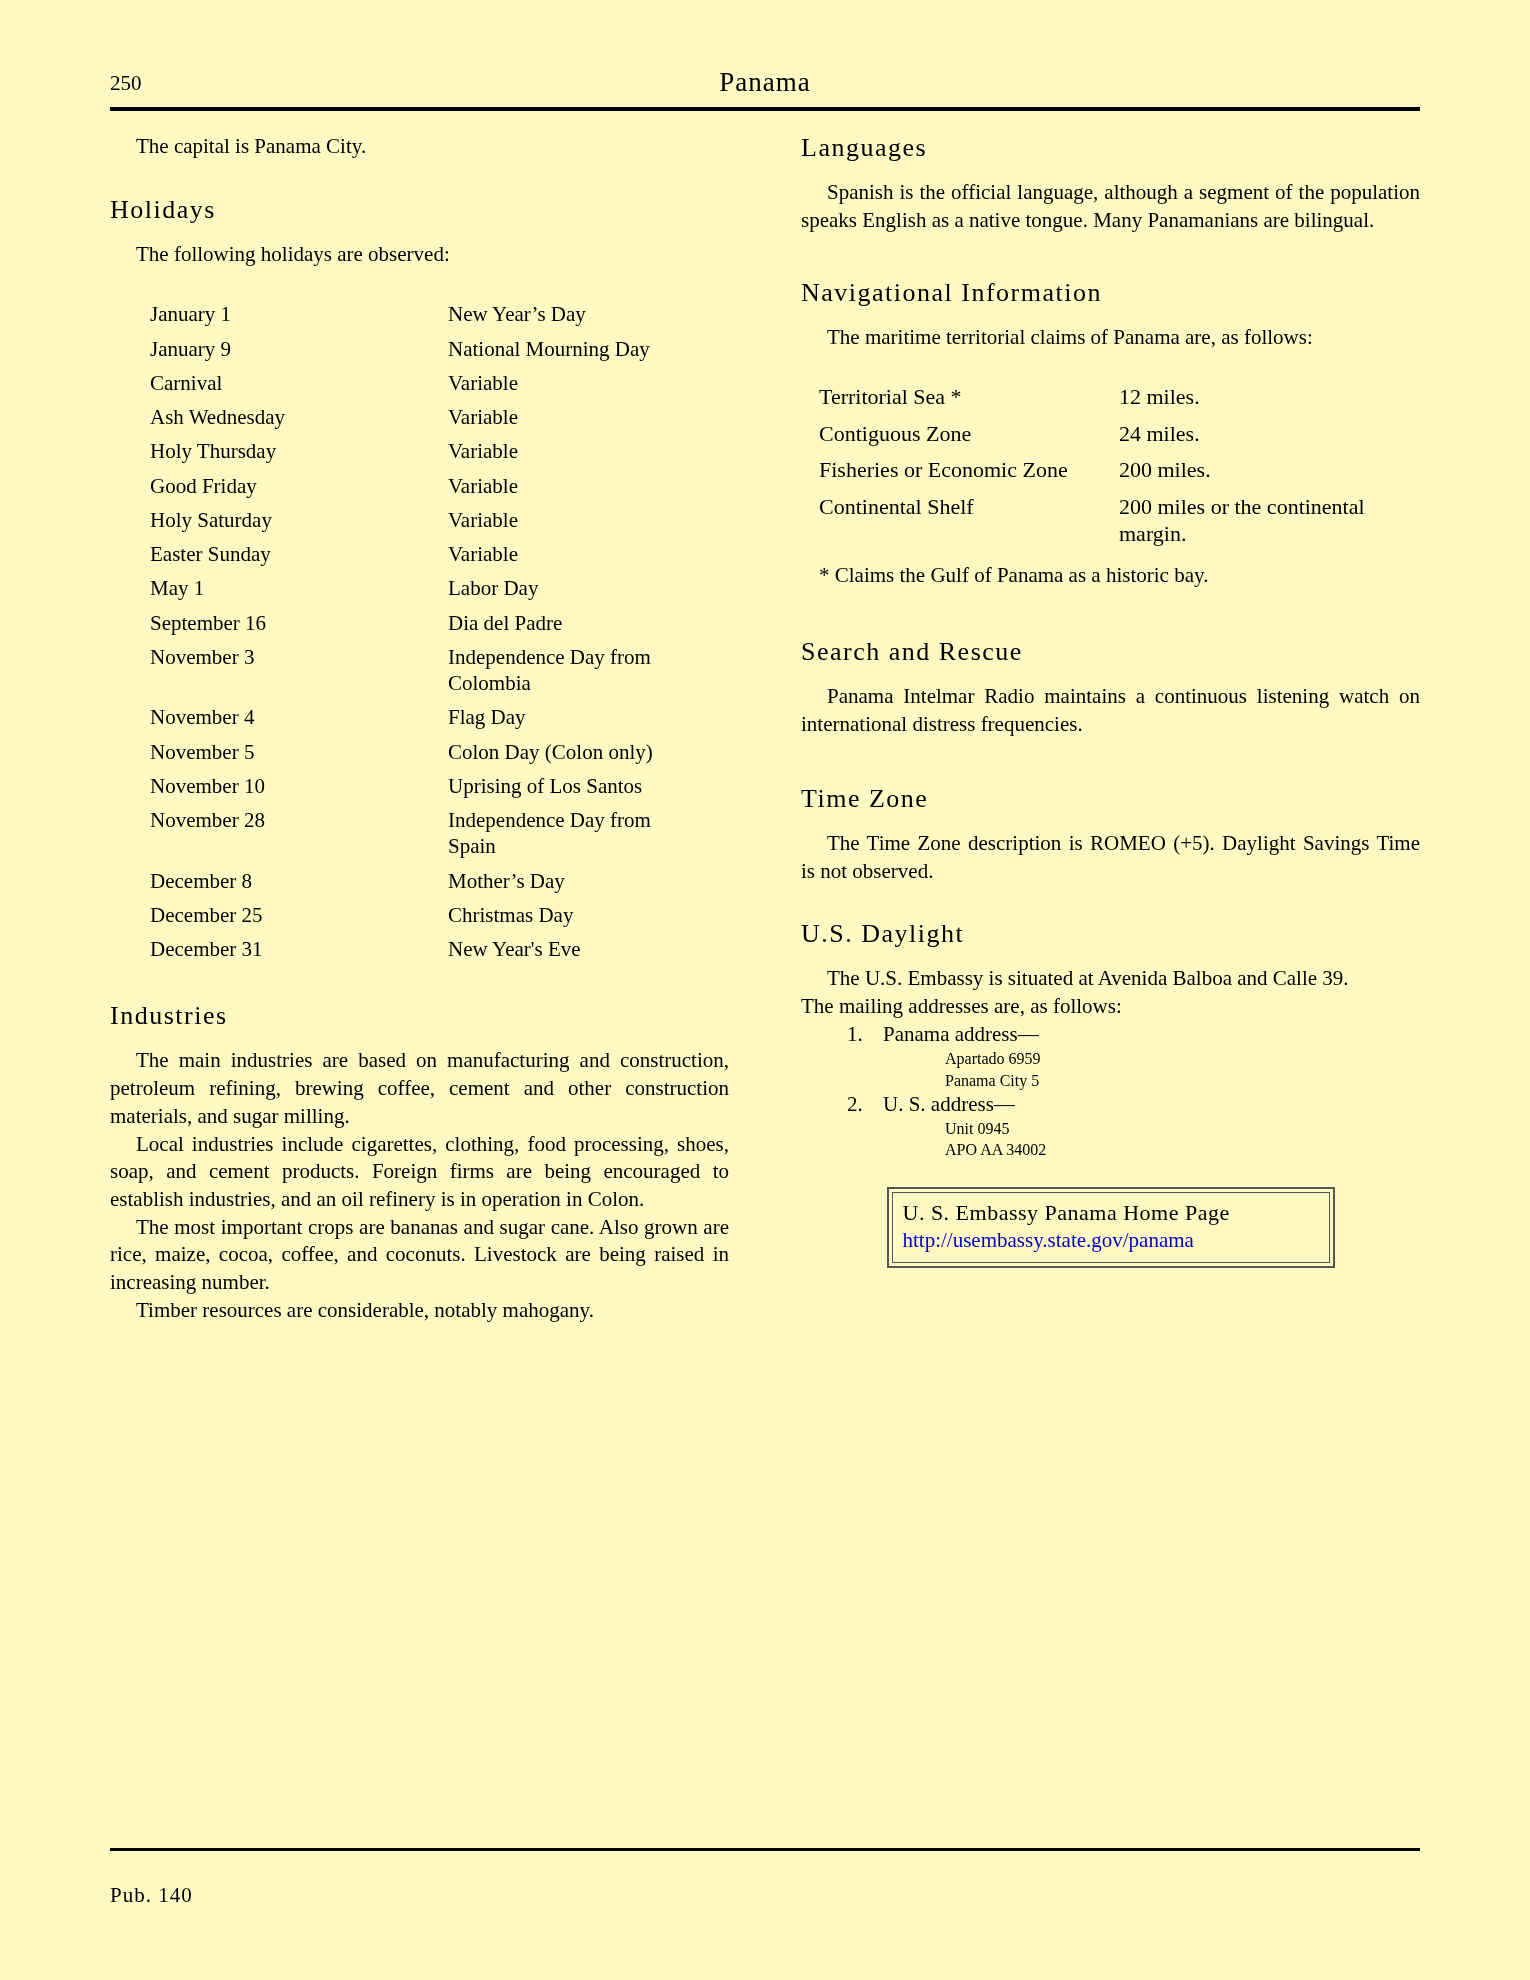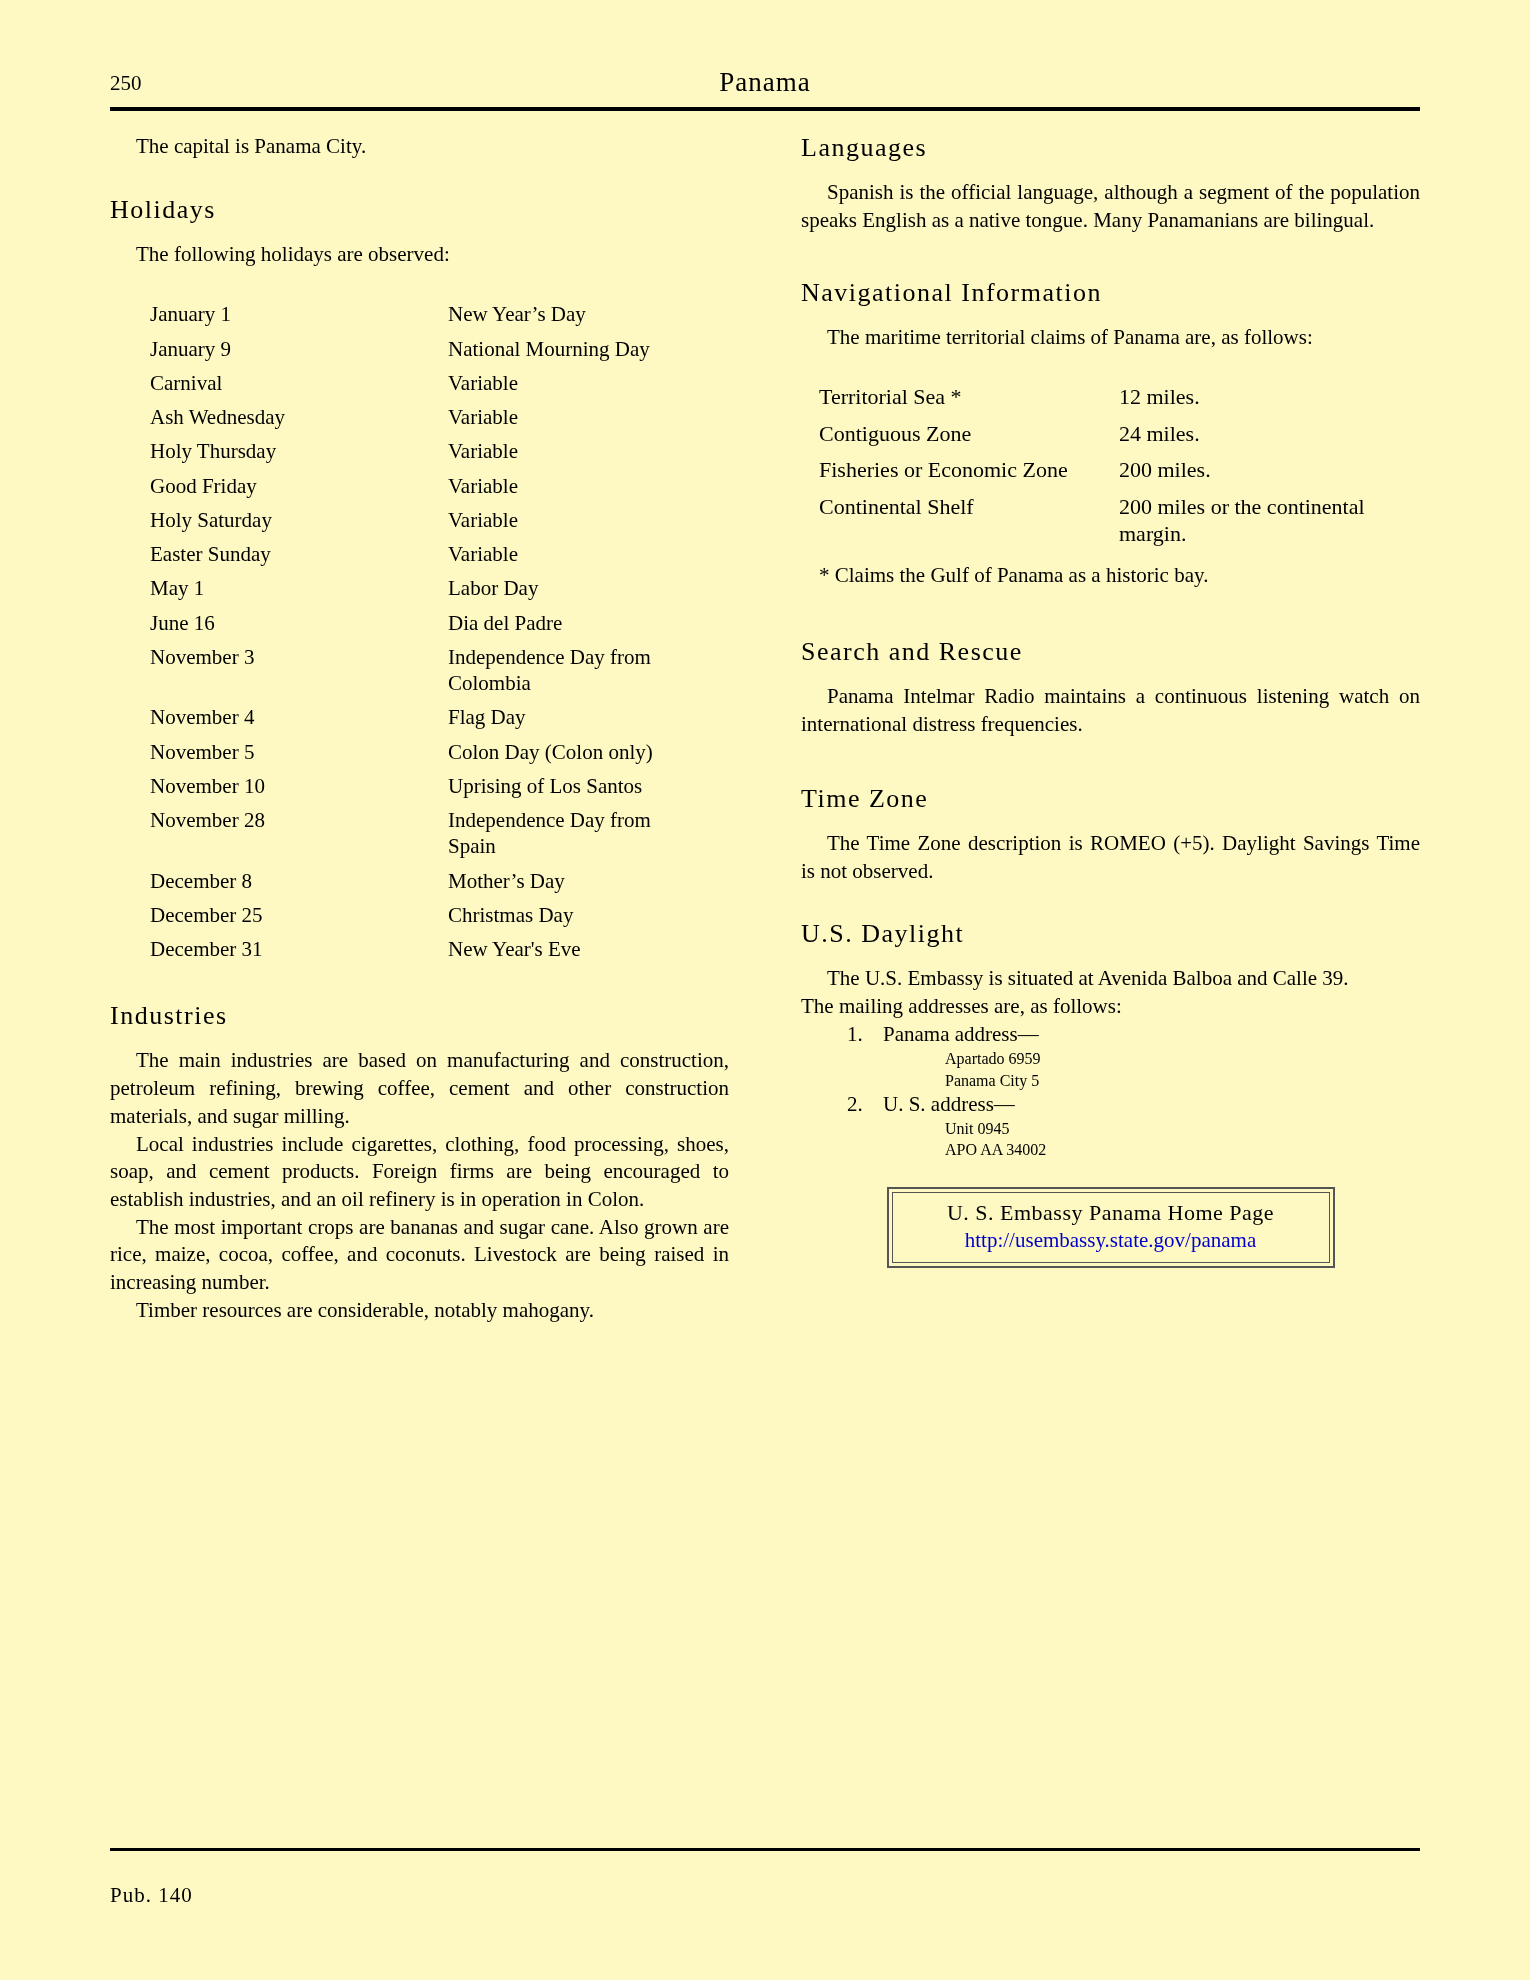--- a/index.html
+++ b/index.html
@@ -55,21 +55,21 @@
 
   
   .hp-box-outer {
     width: 448px;
     margin: 26px auto 0 auto;
     border: 2px solid #555;
     padding: 3px;
   }
   .hp-box-inner {
     border: 1px solid #555;
-    text-align: center;
+    text-align: left;
     padding: 7px 10px 9px 10px;
   }
   .hp-title { font-size: 22px; letter-spacing: 0.5px; }
   .hp-link { font-size: 21px; color: #0000cc; text-decoration: none; display: inline-block; margin-top: 2px; cursor: pointer; }
 
   
   .pagefoot { position: absolute; left: 110px; right: 110px; top: 1848px; }
   .foot-rule { height: 3px; background: #000; }
   .foot-text { font-size: 21px; letter-spacing: 1px; margin-top: 32px; }
 </style>
@@ -134,21 +134,21 @@
               <td class="date">Easter Sunday</td>
               <td class="name">Variable</td>
             </tr>
 
             <tr>
               <td class="date">May 1</td>
               <td class="name">Labor Day</td>
             </tr>
 
             <tr>
-              <td class="date">June 16</td>
+              <td class="date">September 16</td>
               <td class="name">Dia del Padre</td>
             </tr>
 
             <tr>
               <td class="date">November 3</td>
               <td class="name">Independence Day from Colombia</td>
             </tr>
 
             <tr>
               <td class="date">November 4</td>

